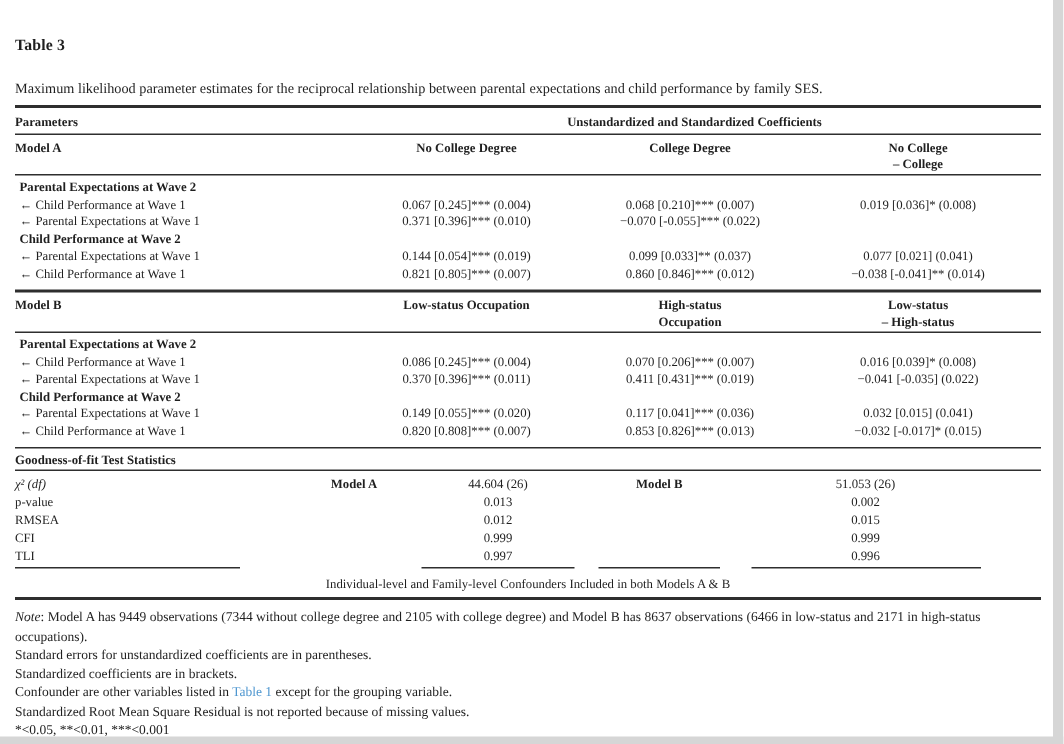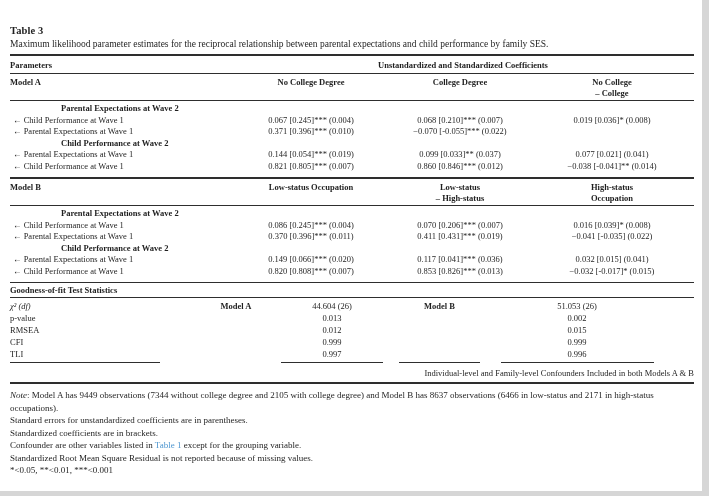--- a/index.html
+++ b/index.html
@@ -5,46 +5,46 @@
   html,body { margin:0; padding:0; }
   body {
     width:709px; height:496px; position:relative; overflow:hidden;
     background:#ffffff; color:#1f1f1f;
     font-family:"Liberation Serif","DejaVu Serif",serif;
   }
   .edge-right  { position:absolute; top:0; right:0; width:7px; height:100%; background:#d6d6d6; }
   .edge-bottom { position:absolute; bottom:0; left:0; width:100%; height:5px; background:#d6d6d6; }
   .page { position:relative; padding:6px 15px 0 10px; width:684px; }
   .tbl-title { font-size:10.5px; font-weight:bold; letter-spacing:.1px;margin-top:19px; }
-  .tbl-caption { font-size:9.5px; margin-top:3px; }
+  .tbl-caption { font-size:9.5px; margin-top:19px; }
 
   .rule-thick { border-top:2px solid #2e2e2e; margin-top:5px; }
   .rule-med   { border-top:1.5px solid #2e2e2e; }
   .rule-thin  { border-top:1px solid #2e2e2e; }
 
   .grid4 { display:grid; grid-template-columns:222px 158px 140px 164px; font-size:8.5px; line-height:11.5px; }
   .grid4 .c { text-align:center; }
   .hdr { font-weight:bold; padding:3px 0 2px 0; }
   .hdr .ln { display:block; line-height:10.5px; }
   .top-header { display:grid; grid-template-columns:222px 462px; font-size:8.5px; font-weight:bold; padding:4px 0 3px 0; }
   .top-header .span-c { text-align:center; }
   .body-rows { padding:2px 0 3px 0; }
-  .row-section { font-weight:bold;margin-left:48px; }
+  .row-section { font-weight:bold; }
   .param { padding-left:3px; }
 
   .fit-heading { text-align:left; font-size:8.5px; font-weight:bold; padding:2px 0; }
   .grid5 { display:grid; grid-template-columns:190px 72px 120px 95px 180px 27px; font-size:8.5px; line-height:12px; }
   .grid5 .c { text-align:center; }
   .fit-rows { padding:2px 0 1px 0; }
   .fit-row:first-child .stat-label { font-style:italic; }
   .fit-model { font-weight:bold; }
   .sub-rule-row { height:4px; margin-top:1px; }
   .sub-rule-row .sr { border-top:1.2px solid #2e2e2e; width:85%; margin:0 auto; }
   .sub-rule-row .sr.left { margin:0; width:150px; }
-  .confounders { text-align:right; font-size:8.5px; padding:2px 0 3px 0; }
+  .confounders { text-align:center; font-size:8.5px; padding:2px 0 3px 0; }
 
   .notes { margin-top:5px; font-size:9px; line-height:12.5px; }
   .it { font-style:italic;text-align:center; }
   .link { color:#4f97d0; cursor:pointer;margin-top:40px; }
 </style>
 </head>
 <body>
 
 <div class="page">
 
@@ -118,26 +118,26 @@
 
   <div class="rule-thick" style="margin-top:2px"></div>
 
   <div class="grid4 hdr">
     <div>Model B</div>
     <div class="c">
       <span class="ln">Low-status Occupation</span>
         <span class="ln"></span>
     </div>
     <div class="c">
+      <span class="ln">High-status</span>
+        <span class="ln">Occupation</span>
+    </div>
+    <div class="c">
       <span class="ln">Low-status</span>
         <span class="ln">– High-status</span>
-    </div>
-    <div class="c">
-      <span class="ln">High-status</span>
-        <span class="ln">Occupation</span>
     </div>
   </div>
 
   <div class="rule-thin"></div>
 
   <div class="body-rows">
     <div class="grid4">
       <div class="row-section param">Parental Expectations at Wave 2</div>
         <div class="c"></div>
         <div class="c"></div>
@@ -156,21 +156,21 @@
       <div class="c">−0.041 [-0.035] (0.022)</div>
     </div>
     <div class="grid4">
       <div class="row-section param">Child Performance at Wave 2</div>
         <div class="c"></div>
         <div class="c"></div>
         <div class="c"></div>
     </div>
     <div class="grid4">
       <div class="param">← Parental Expectations at Wave 1</div>
-      <div class="c">0.149 [0.066]*** (0.020)</div>
+      <div class="c">0.149 [0.055]*** (0.020)</div>
       <div class="c">0.117 [0.041]*** (0.036)</div>
       <div class="c">0.032 [0.015] (0.041)</div>
     </div>
     <div class="grid4">
       <div class="param">← Child Performance at Wave 1</div>
       <div class="c">0.820 [0.808]*** (0.007)</div>
       <div class="c">0.853 [0.826]*** (0.013)</div>
       <div class="c">−0.032 [-0.017]* (0.015)</div>
     </div>
   </div>

